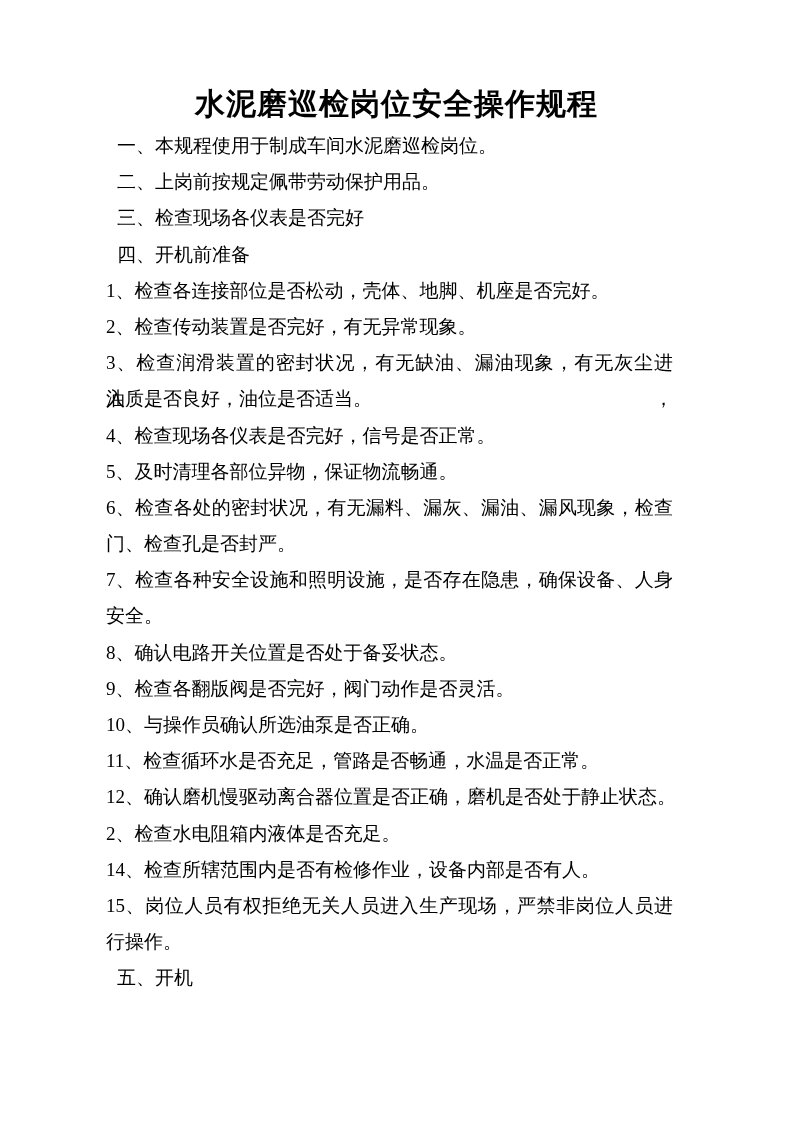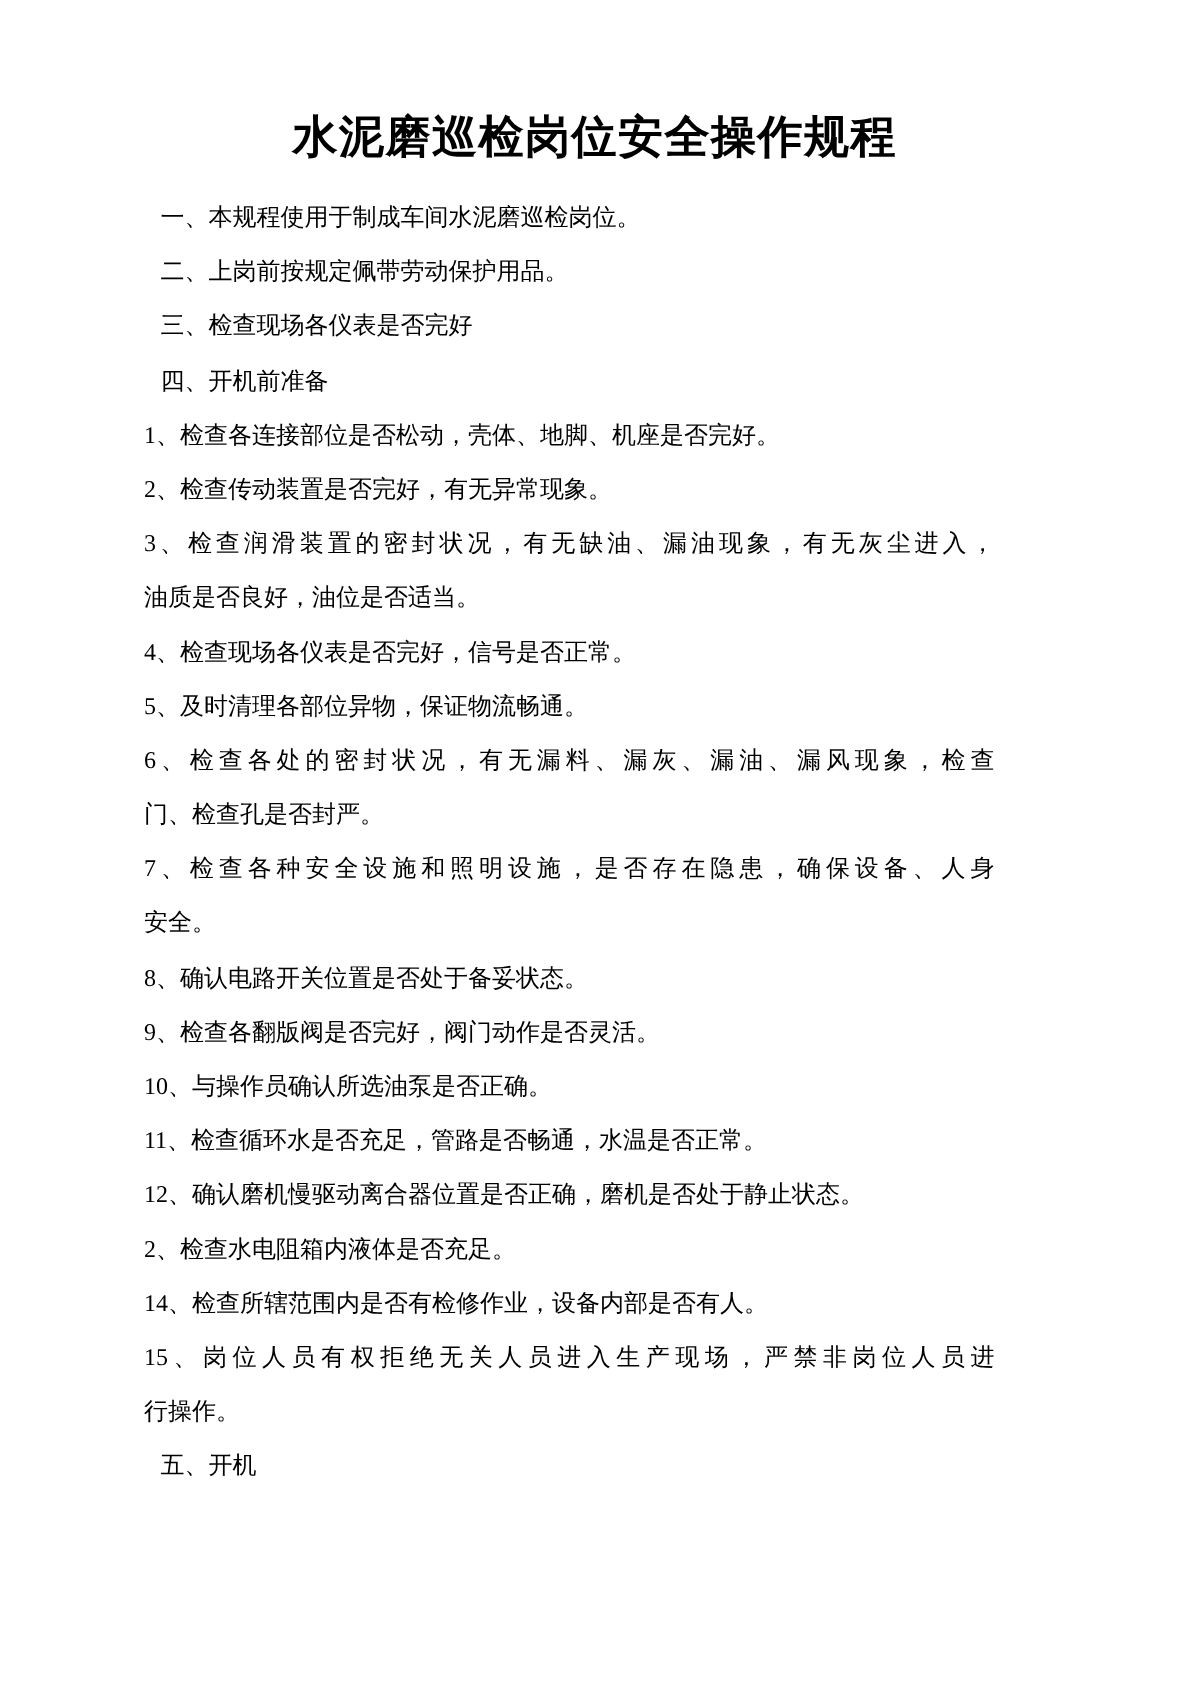--- a/index.html
+++ b/index.html
@@ -15,37 +15,37 @@
   }
   .page {
     position: relative;
     width: 793px;
     height: 1122px;
     background: #ffffff;
     overflow: hidden;
   }
   .title {
     position: absolute;
-    top: 70px;
+    top: 82px;
     left: 0;
     width: 100%;
     margin: 0;
     text-align: center;
     font-size: 30px;
     font-weight: bold;
     letter-spacing: 1px;
     line-height: 44px;
     white-space: nowrap;
   }
   .doc-body {
     position: absolute;
-    left: 96px;
+    left: 106px;
     top: 128px;
     width: 567px;
-    font-size: 16px;
+    font-size: 19px;
   }
   .line {
     margin: 0;
     padding: 0;
     height: 36.2px;
     line-height: 36.2px;
     white-space: nowrap;
   }
   
   .cn {

